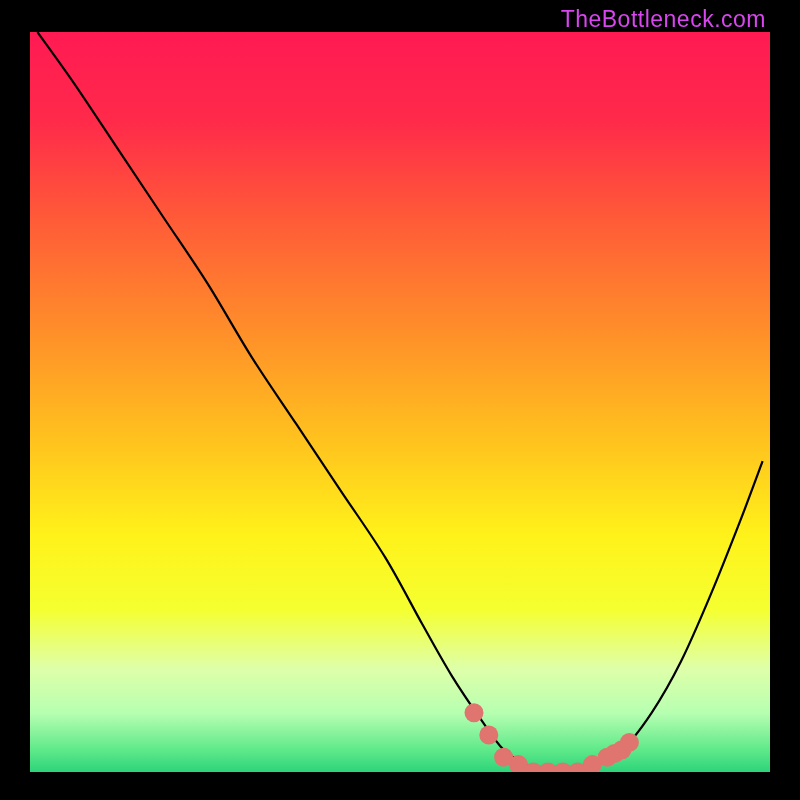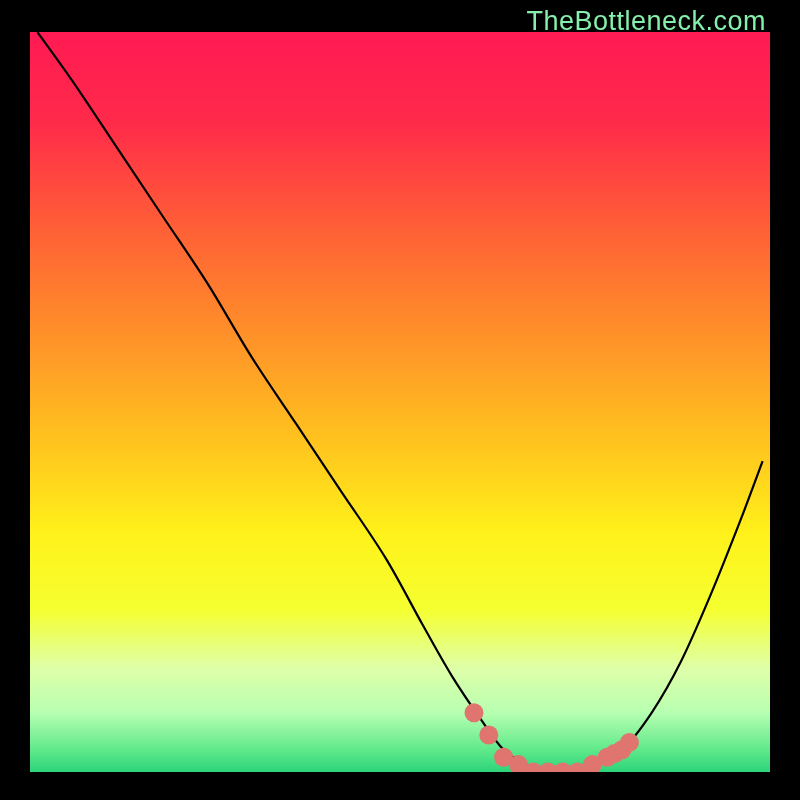--- a/index.html
+++ b/index.html
@@ -1,17 +1,17 @@
 <!DOCTYPE html>
 <html><head>
 <meta charset="utf-8">
 <style>
 html,body{margin:0;padding:0;width:800px;height:800px;background:#000;overflow:hidden;font-family:Arial,Helvetica,sans-serif}
 .frame{position:absolute;left:30px;top:32px;width:740px;height:740px}
-.watermark{position:absolute;right:34px;top:6px;color:#86efac;font-size:27px;letter-spacing:.5px}
+.watermark{position:absolute;right:34px;top:6px;color:#d946ef;font-size:23px;letter-spacing:.5px}
 svg{display:block}
 </style>
 </head>
 <body>
 
 <div class="watermark">TheBottleneck.com</div>
 
 <div class="frame">
 <svg id="chart-svg" width="740" height="740" viewBox="0 0 740 740">
   <defs>

